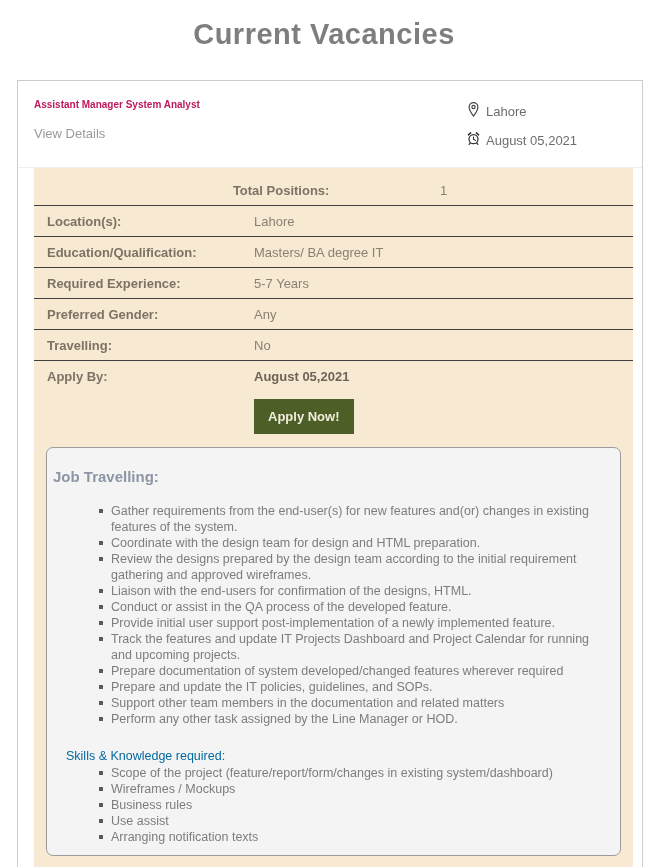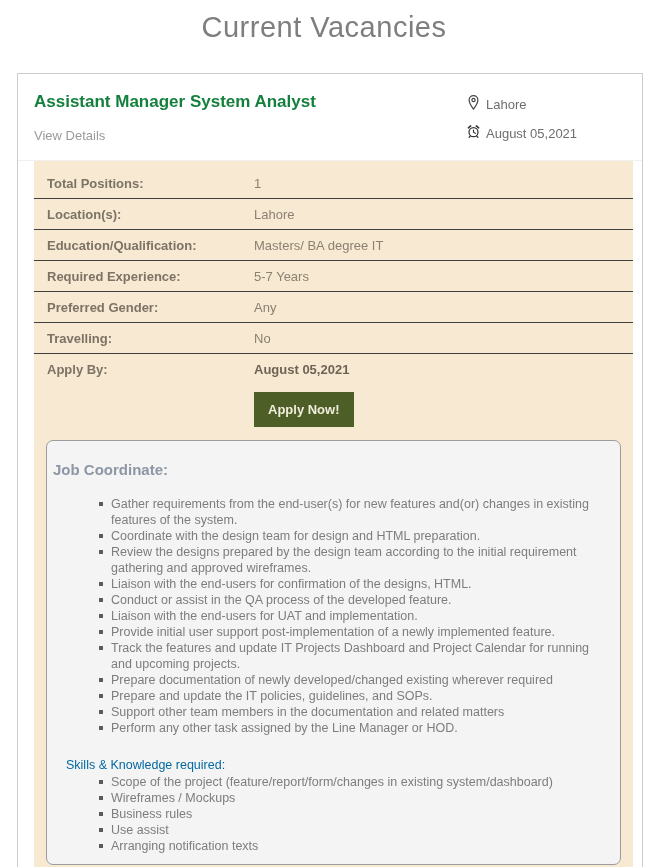--- a/index.html
+++ b/index.html
@@ -6,40 +6,40 @@
   html, body {
     width: 648px; height: 867px;
     background: #ffffff;
     font-family: "Liberation Sans", sans-serif;
     overflow: hidden;
   }
   .page-title {
     text-align: center;
     color: #7e7e7e;
     font-size: 29px;
-    font-weight: 400;
-    padding-top: 11px;
+    font-weight: 700;
+    padding-top: 18px;
     letter-spacing: 0.5px;
   }
   .vacancy-card {
     margin: 29px 5px 0 17px;
     width: 626px;
     background: #ffffff;
     border: 1px solid #cccccc;
   }
   .card-header {
     display: flex;
     justify-content: space-between;
     padding: 16px 16px 8px 16px;
     border-bottom: 1px solid #f0f0f0;
   }
   .header-left { padding-top: 2px; }
   .job-title {
-    color: #15803d;
-    font-size: 17px;
+    color: #be185d;
+    font-size: 10px;
     font-weight: bold;
   }
   .view-details {
     display: inline-block;
     margin-top: 16px;
     color: #9a9a9a;
     font-size: 13px;
     text-decoration: none;
     cursor: pointer;
   }
@@ -60,21 +60,21 @@
     margin: 0 9px 11px 16px;
     background: #f8e9d3;
     padding: 7px 0 14px 0;
   }
   .detail-row {
     display: flex;
     padding: 8px 0 7px 13px;
     border-top: 1px solid #404040;
     font-size: 13px;
   }
-  .detail-row:first-child { border-top: none; }
+  .detail-row:first-child { border-top: none; justify-content: center; }
   .detail-label {
     width: 207px;
     color: #7c7365;
     font-weight: bold;
   }
   .detail-value { color: #8a8172; }
   .detail-row.bold-value .detail-value {
     color: #6e6455;
     font-weight: bold;
   }
@@ -193,31 +193,30 @@
     <div class="detail-row bold-value">
       <div class="detail-label">Apply By:</div>
       <div class="detail-value">August 05,2021</div>
     </div>
 
     <div class="apply-row">
       <button class="apply-button">Apply Now!</button>
     </div>
 
     <div class="jd-box">
-      <div class="jd-heading">Job Coordinate:</div>
+      <div class="jd-heading">Job Travelling:</div>
       <ul class="jd-list">
         <li>Gather requirements from the end-user(s) for new features and(or) changes in existing features of the system.</li>
         <li>Coordinate with the design team for design and HTML preparation.</li>
         <li>Review the designs prepared by the design team according to the initial requirement gathering and approved wireframes.</li>
         <li>Liaison with the end-users for confirmation of the designs, HTML.</li>
         <li>Conduct or assist in the QA process of the developed feature.</li>
-        <li>Liaison with the end-users for UAT and implementation.</li>
         <li>Provide initial user support post-implementation of a newly implemented feature.</li>
         <li>Track the features and update IT Projects Dashboard and Project Calendar for running and upcoming projects.</li>
-        <li>Prepare documentation of newly developed/changed existing wherever required</li>
+        <li>Prepare documentation of system developed/changed features wherever required</li>
         <li>Prepare and update the IT policies, guidelines, and SOPs.</li>
         <li>Support other team members in the documentation and related matters</li>
         <li>Perform any other task assigned by the Line Manager or HOD.</li>
       </ul>
       <div class="skills-heading">Skills &amp; Knowledge required:</div>
       <ul class="skills-list">
         <li>Scope of the project (feature/report/form/changes in existing system/dashboard)</li>
         <li>Wireframes / Mockups</li>
         <li>Business rules</li>
         <li>Use assist</li>

